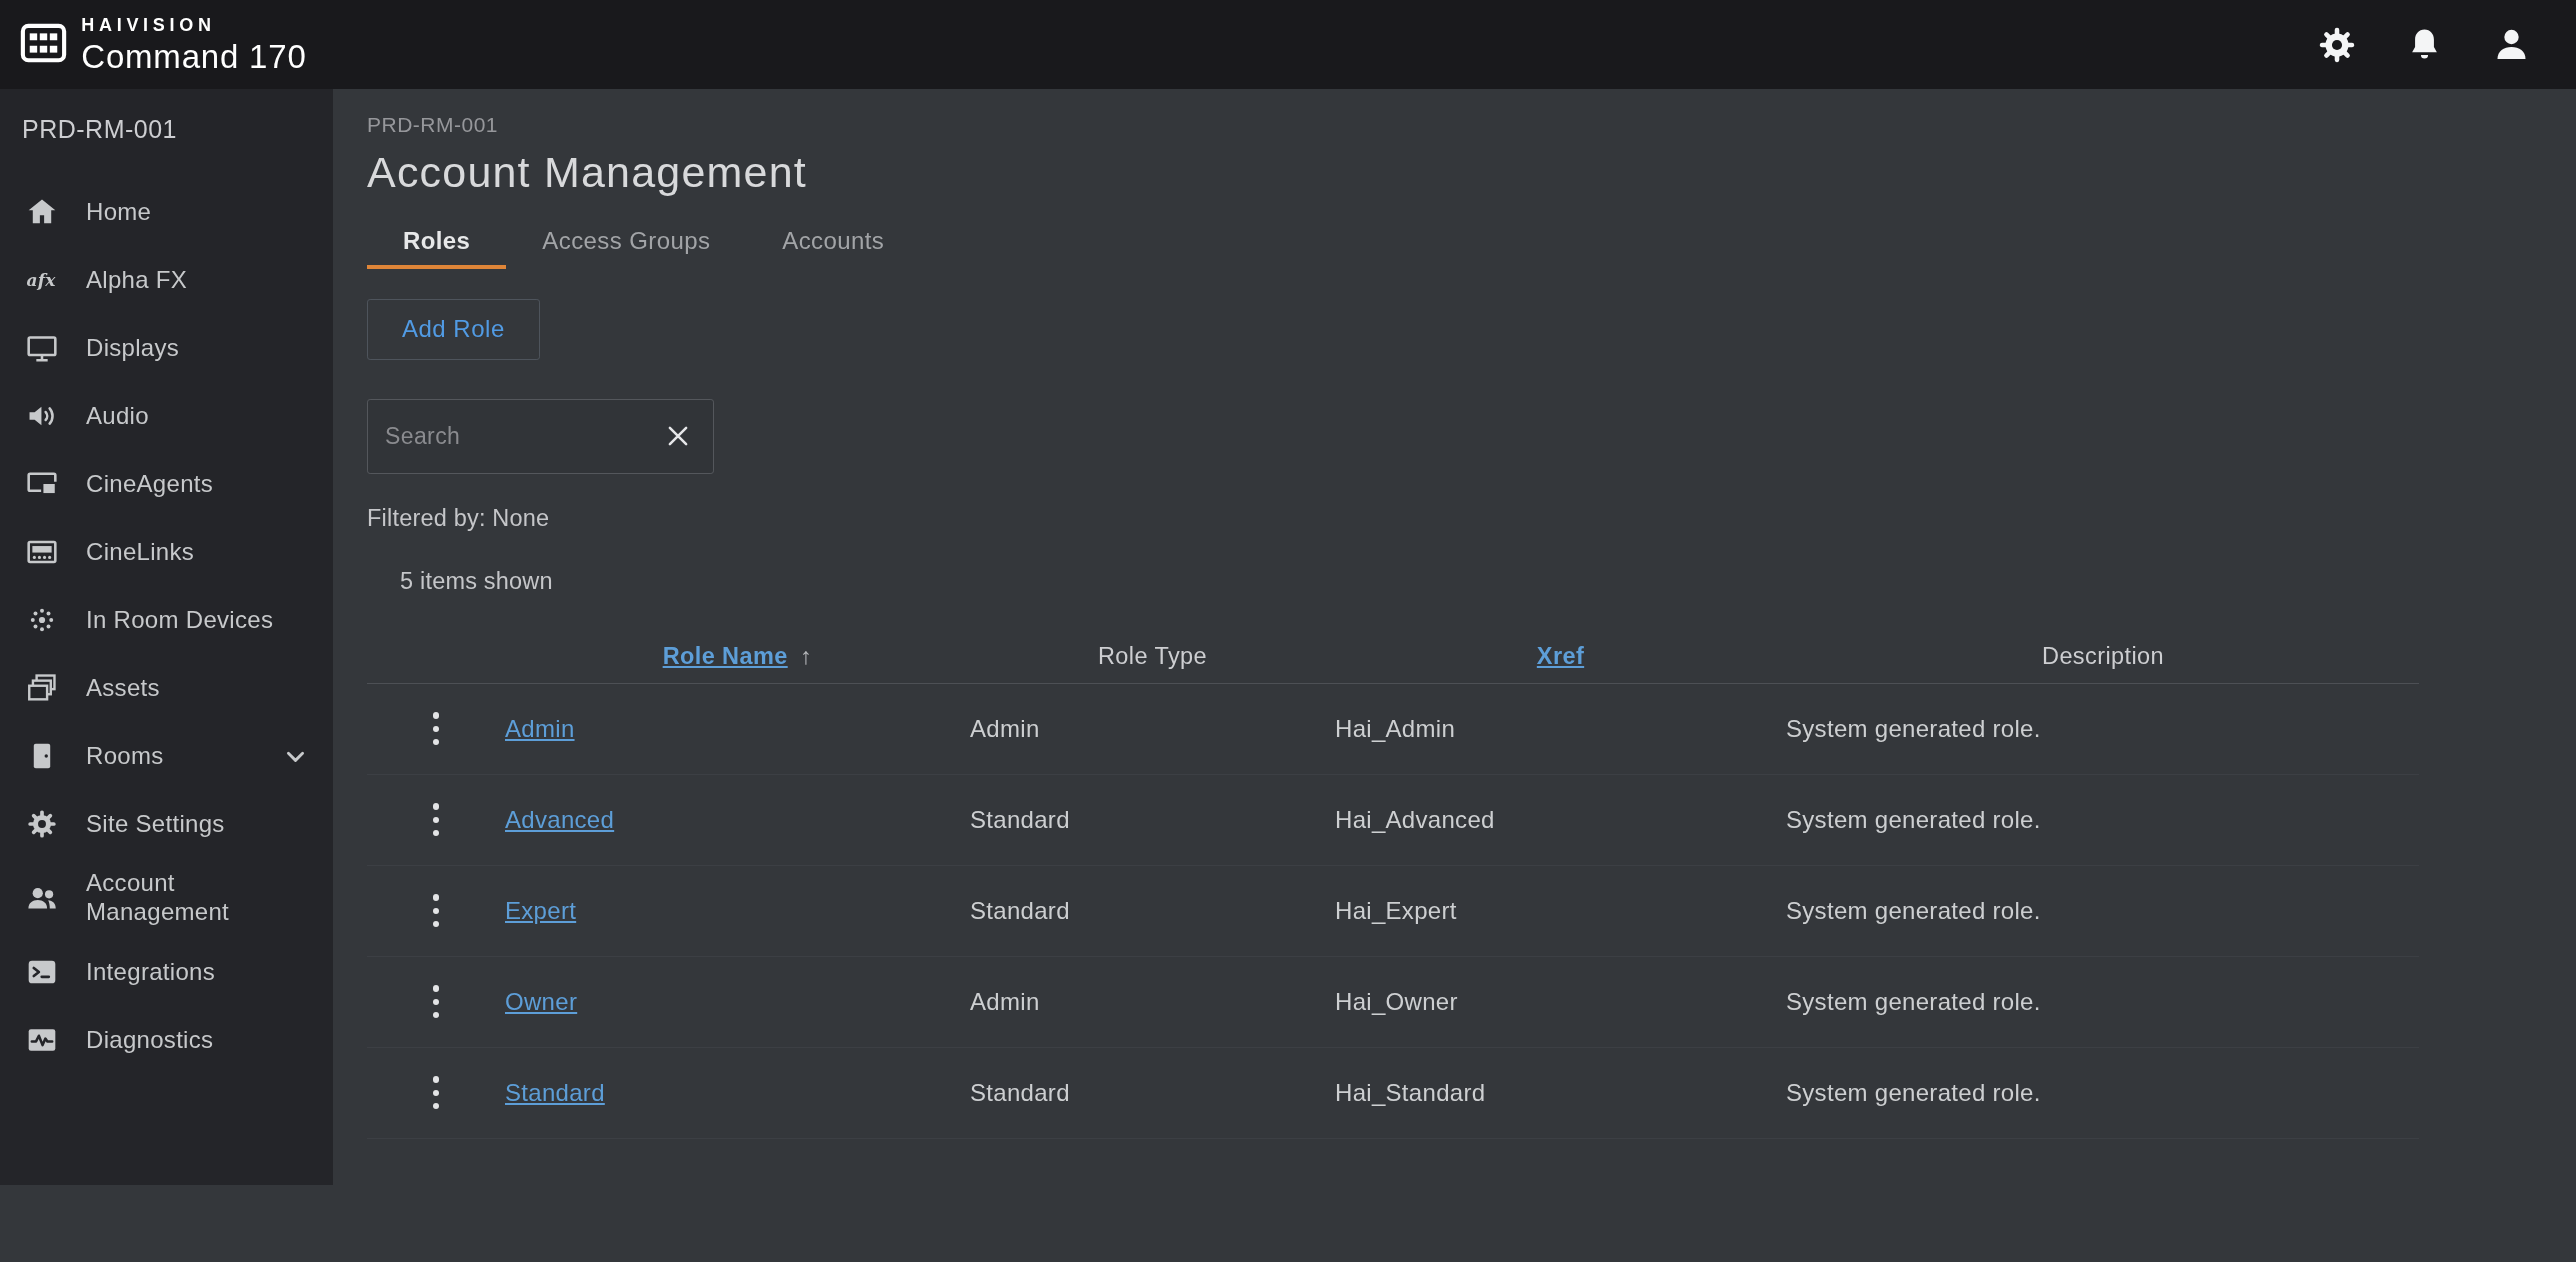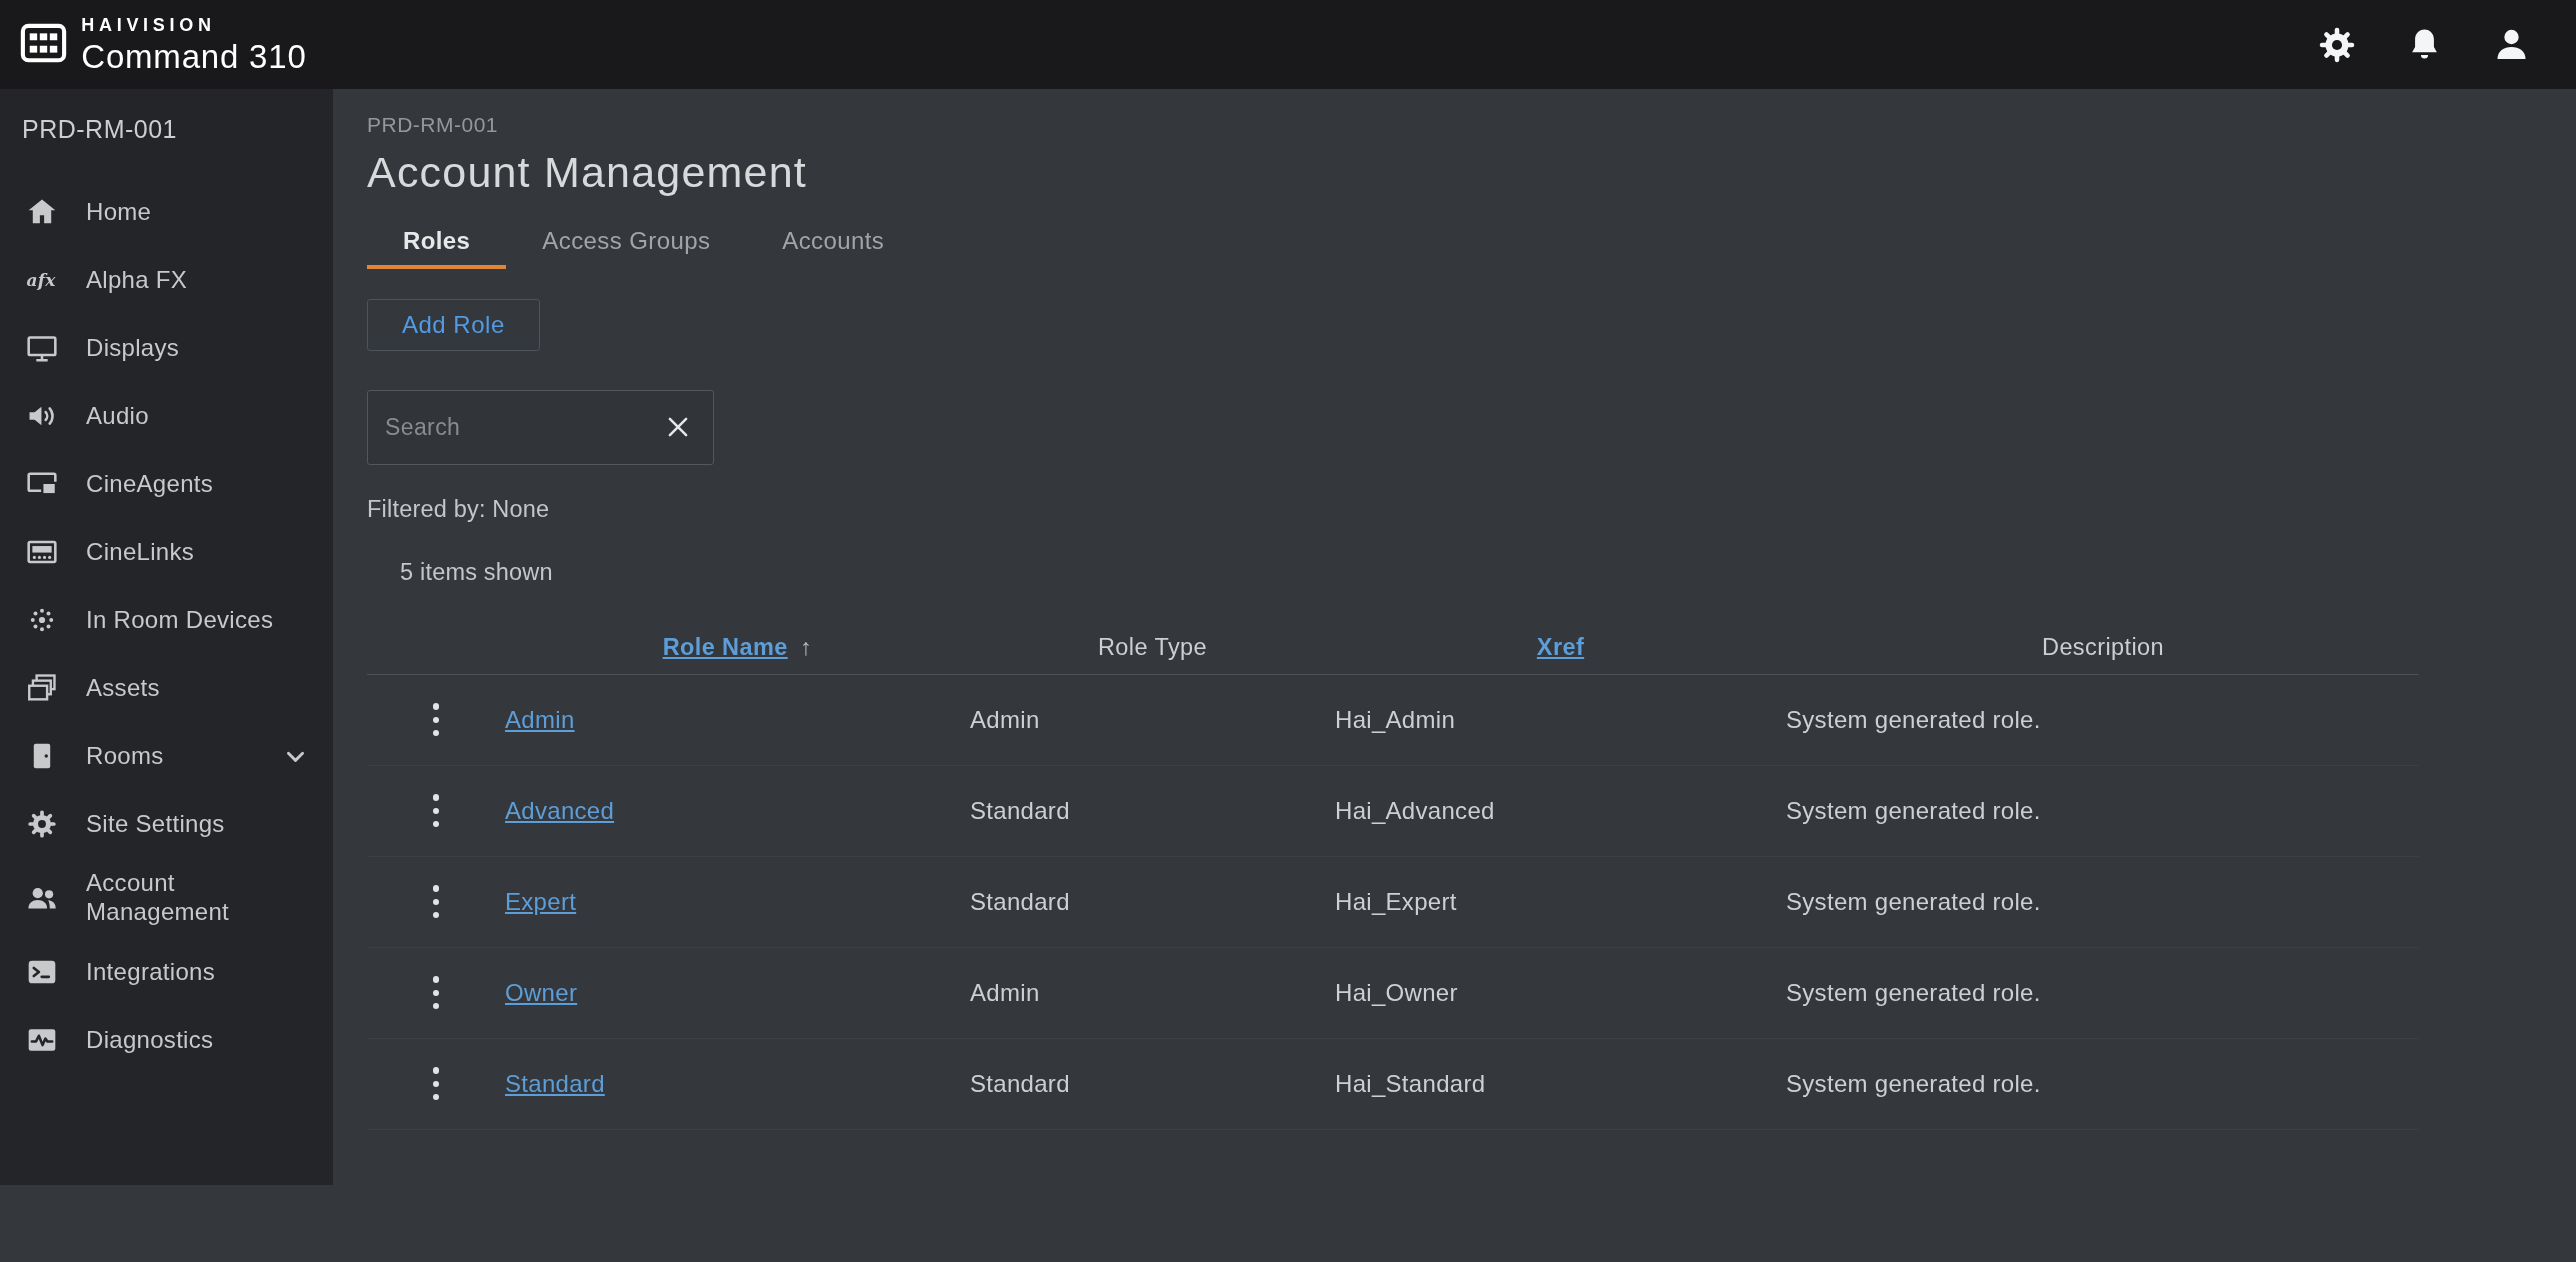--- a/index.html
+++ b/index.html
@@ -33,21 +33,21 @@
   .chev { margin-left:auto; display:flex; }
 
   
   .main { position:absolute; left:333px; top:89px; right:0; bottom:0; padding:23.5px 0 0 34px; }
   .breadcrumb { font-size:21px; color:#96979b; letter-spacing:0.5px; }
   .page-title { margin-top:11px; font-size:43px; font-weight:400; color:#d8d9db; letter-spacing:1.2px; }
   .tabs { margin-top:20.3px; display:flex; }
   .tab { padding:0 36px; height:52px; display:flex; align-items:center; font-size:24px; color:#a2a4a7;
          cursor:pointer; border-bottom:4.7px solid transparent; letter-spacing:0.4px; }
   .tab.active { color:#e7e8e9; font-weight:bold; border-bottom-color:#df8538; }
-  .add-btn { margin-top:30px; height:52px; padding:0 34px; background:transparent; border:1.6px solid #4e545c;
+  .add-btn { margin-top:30px; height:61px; padding:0 34px; background:transparent; border:1.6px solid #4e545c;
              border-radius:3.1px; color:#519be4; font-size:24px; letter-spacing:0.5px; cursor:pointer; font-family:inherit; }
   .search-wrap { margin-top:39px; width:347px; height:75px; border:1.6px solid #54575c; border-radius:3.1px;
                  display:flex; align-items:center; padding:16px 17px; background:rgba(0,0,0,0.05); }
   .search-input { flex:1; background:transparent; border:none; outline:none; color:#d2d3d5; font-size:23px;
                   font-family:inherit; letter-spacing:0.4px; min-width:0; }
   .search-input::placeholder { color:#8a8b8f; }
   .clear-btn { background:none; border:none; cursor:pointer; display:flex; padding:3.1px; }
   .filtered { margin-top:31px; font-size:23.5px; color:#c5c6c9; }
   .items-shown { margin-top:36px; padding-left:33px; font-size:23.5px; color:#c5c6c9; }
 
@@ -78,21 +78,21 @@
             <rect x="14.3" y="9" width="5.4" height="5"></rect>
             <rect x="21.6" y="9" width="5.4" height="5"></rect>
           <rect x="7" y="18" width="5.4" height="5"></rect>
             <rect x="14.3" y="18" width="5.4" height="5"></rect>
             <rect x="21.6" y="18" width="5.4" height="5"></rect>
         </g>
       </svg>
     </span>
     <div class="brand-text">
       <span class="brand-small">HAIVISION</span>
-      <span class="brand-large">Command 310</span>
+      <span class="brand-large">Command 170</span>
     </div>
   </div>
   <div class="topbar-actions">
     <button class="icon-btn">
       <svg viewBox="0 0 24 24" width="42" height="42">
         <g fill="#f4f5f6">
           <rect x="10.7" y="2.2" width="2.6" height="19.6" rx="1.2"></rect>
           <rect x="10.7" y="2.2" width="2.6" height="19.6" rx="1.2" transform="rotate(45 12 12)"></rect>
           <rect x="10.7" y="2.2" width="2.6" height="19.6" rx="1.2" transform="rotate(90 12 12)"></rect>
           <rect x="10.7" y="2.2" width="2.6" height="19.6" rx="1.2" transform="rotate(135 12 12)"></rect>

